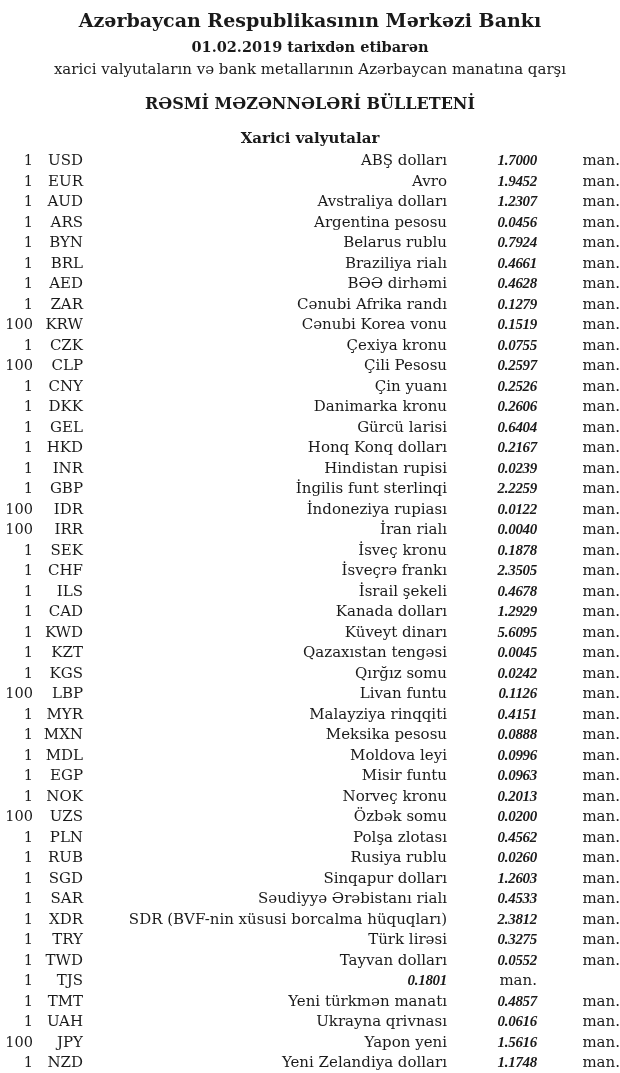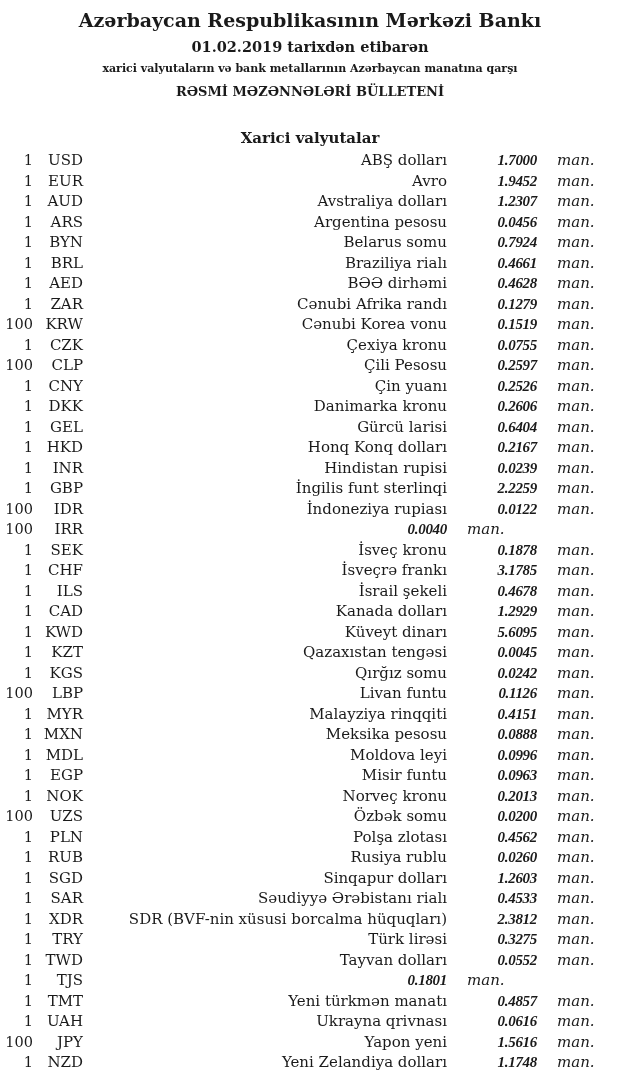--- a/index.html
+++ b/index.html
@@ -31,27 +31,27 @@
     line-height: 26px;
   }
   .date-line {
     margin-top: 4px;
     font-size: 14.5px;
     font-weight: bold;
     line-height: 20px;
   }
   .subtitle-line {
     margin-top: 2px;
-    font-size: 11px;
-    font-weight: bold;
+    font-size: 15px;
+    font-weight: normal;
     line-height: 20px;
   }
   .bulletin-title {
-    margin-top: 2px;
-    font-size: 13px;
+    margin-top: 14px;
+    font-size: 16px;
     font-weight: bold;
     line-height: 22px;
   }
   .section-title {
     position: absolute;
     top: 128px;
     left: 0;
     width: 620px;
     text-align: center;
     font-size: 15px;
@@ -86,23 +86,22 @@
   }
   .rate {
     text-align: right;
     font-family: "Liberation Serif", serif;
     font-weight: bold;
     font-style: italic;
     font-size: 15px;
     letter-spacing: -0.3px;
   }
   .unit {
-    text-align: left;
+    text-align: right;
     padding-left: 20px;
-    font-style: italic;
   }
 </style>
 </head>
 <body>
 
 <div class="page">
 
   <div class="header">
     <div class="bank-name">Azərbaycan Respublikasının Mərkəzi Bankı</div>
     <div class="date-line">01.02.2019 tarixdən etibarən</div>
@@ -141,21 +140,21 @@
     <span class="qty">1</span>
     <span class="code">ARS</span>
     <span class="name">Argentina pesosu</span>
     <span class="rate">0.0456</span>
     <span class="unit">man.</span>
   </div>
 
   <div class="rate-row">
     <span class="qty">1</span>
     <span class="code">BYN</span>
-    <span class="name">Belarus somu</span>
+    <span class="name">Belarus rublu</span>
     <span class="rate">0.7924</span>
     <span class="unit">man.</span>
   </div>
 
   <div class="rate-row">
     <span class="qty">1</span>
     <span class="code">BRL</span>
     <span class="name">Braziliya rialı</span>
     <span class="rate">0.4661</span>
     <span class="unit">man.</span>
@@ -253,37 +252,38 @@
     <span class="qty">100</span>
     <span class="code">IDR</span>
     <span class="name">İndoneziya rupiası</span>
     <span class="rate">0.0122</span>
     <span class="unit">man.</span>
   </div>
 
   <div class="rate-row">
     <span class="qty">100</span>
     <span class="code">IRR</span>
+    <span class="name">İran rialı</span>
     <span class="rate">0.0040</span>
     <span class="unit">man.</span>
   </div>
 
   <div class="rate-row">
     <span class="qty">1</span>
     <span class="code">SEK</span>
     <span class="name">İsveç kronu</span>
     <span class="rate">0.1878</span>
     <span class="unit">man.</span>
   </div>
 
   <div class="rate-row">
     <span class="qty">1</span>
     <span class="code">CHF</span>
     <span class="name">İsveçrə frankı</span>
-    <span class="rate">3.1785</span>
+    <span class="rate">2.3505</span>
     <span class="unit">man.</span>
   </div>
 
   <div class="rate-row">
     <span class="qty">1</span>
     <span class="code">ILS</span>
     <span class="name">İsrail şekeli</span>
     <span class="rate">0.4678</span>
     <span class="unit">man.</span>
   </div>

